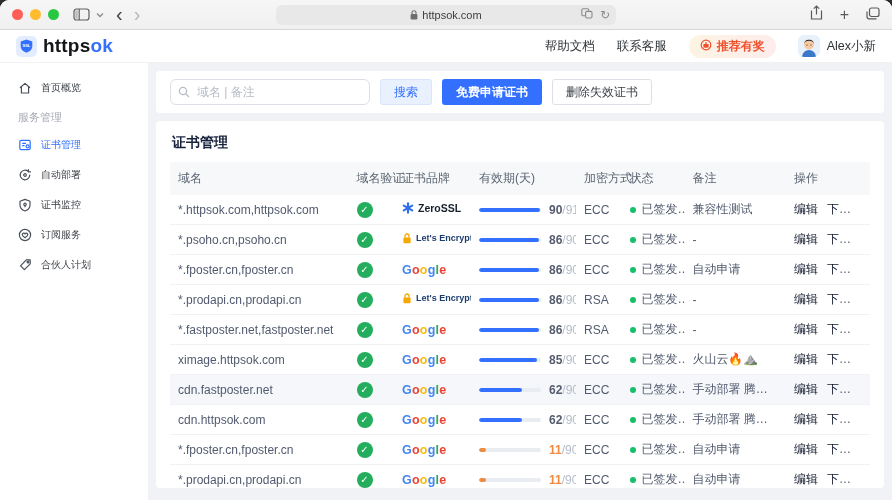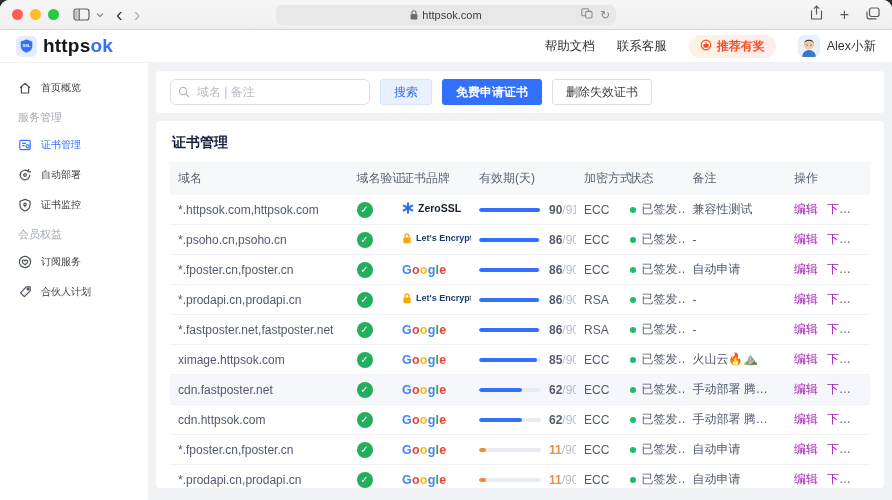--- a/index.html
+++ b/index.html
@@ -65,21 +65,21 @@
   .brand-zerossl .brand-label { font-weight:bold; color:#15212d; font-size:10.5px; }
   .brand-letsencrypt .brand-label { font-weight:bold; color:#1d3c6e; font-size:9px; }
   .gword span { font-size:12.5px; font-weight:bold; letter-spacing:.2px; }
   .validity { display:flex; align-items:center; gap:8px; }
   .bar { width:62px; height:4px; border-radius:2px; background:#e9edf2; overflow:hidden; flex:none; }
   .bar-fill { height:100%; border-radius:2px; }
   .day-val { font-weight:bold; }
   .day-max { color:#b4bcc8; }
   .statuswrap { display:inline-flex; align-items:center; gap:6px; }
   .dot { width:6px; height:6px; border-radius:50%; background:#19be6b; display:inline-block; }
-  .ops a { color:#a21caf; text-decoration:none; margin-right:9px; cursor:pointer; }
+  .ops a { color:#0f172a; text-decoration:none; margin-right:9px; cursor:pointer; }
   .ops a:last-child { margin-right:0; }
 
   .pagination { margin-top:auto; display:flex; align-items:center; justify-content:flex-end; gap:10px; font-size:12px; color:#606266; padding:9px 2px 6px; }
 </style>
 </head>
 <body>
 
 <div class="window">
 
   <div class="chrome">
@@ -208,21 +208,20 @@
           <span>自动部署</span>
         </div>
         <div class="side-item">
           <svg width="14" height="14" viewBox="0 0 14 14" fill="none" stroke="currentColor" stroke-width="1.2" stroke-linejoin="round">
               <path d="M7 1.4 L12 3.2 V7 c0 2.9-2 5-5 6 -3-1-5-3.1-5-6 V3.2 Z"></path>
               <circle cx="7" cy="6.4" r="1.2"></circle>
               <line x1="7" y1="7.6" x2="7" y2="9.2"></line>
             </svg>
           <span>证书监控</span>
         </div>
-        <div class="side-section">会员权益</div>
         <div class="side-item">
           <svg width="14" height="14" viewBox="0 0 14 14" fill="none" stroke="currentColor" stroke-width="1.2" stroke-linejoin="round">
               <circle cx="7" cy="7" r="5.6"></circle>
               <path d="M7 9.8 C5.2 8.6 4.2 7.6 4.2 6.5 a1.5 1.5 0 0 1 2.8 -.6 a1.5 1.5 0 0 1 2.8 .6 c0 1.1-1 2.1-2.8 3.3 Z"></path>
             </svg>
           <span>订阅服务</span>
         </div>
         <div class="side-item">
           <svg width="14" height="14" viewBox="0 0 14 14" fill="none" stroke="currentColor" stroke-width="1.2" stroke-linejoin="round">
               <path d="M8.2 1.8 H12.2 V5.8 L6.4 11.6 L2.6 7.8 Z"></path>

